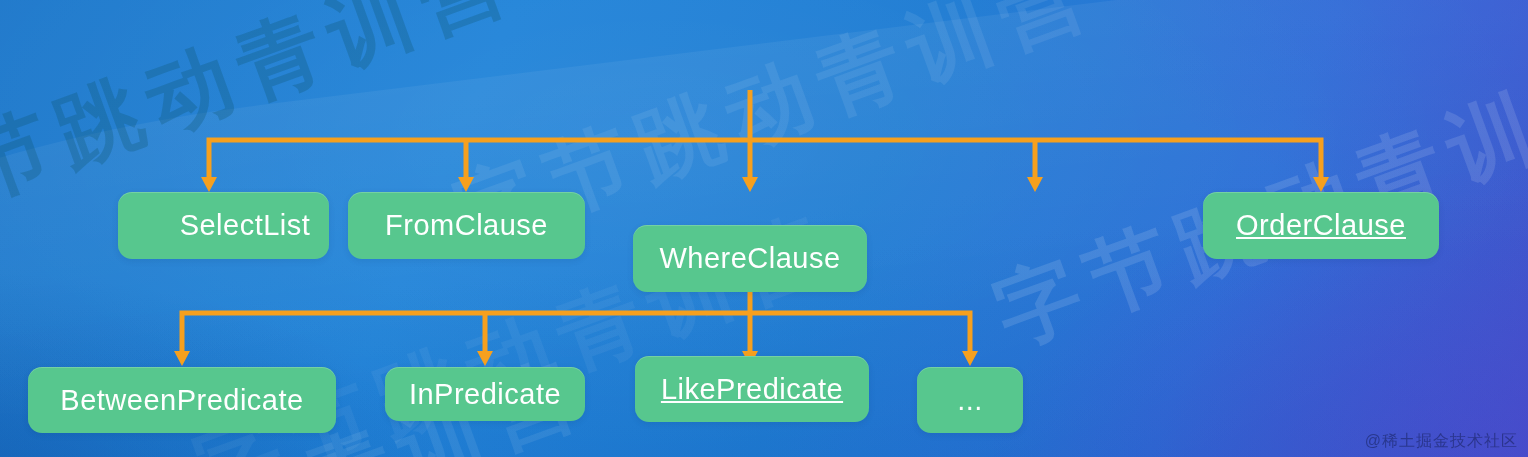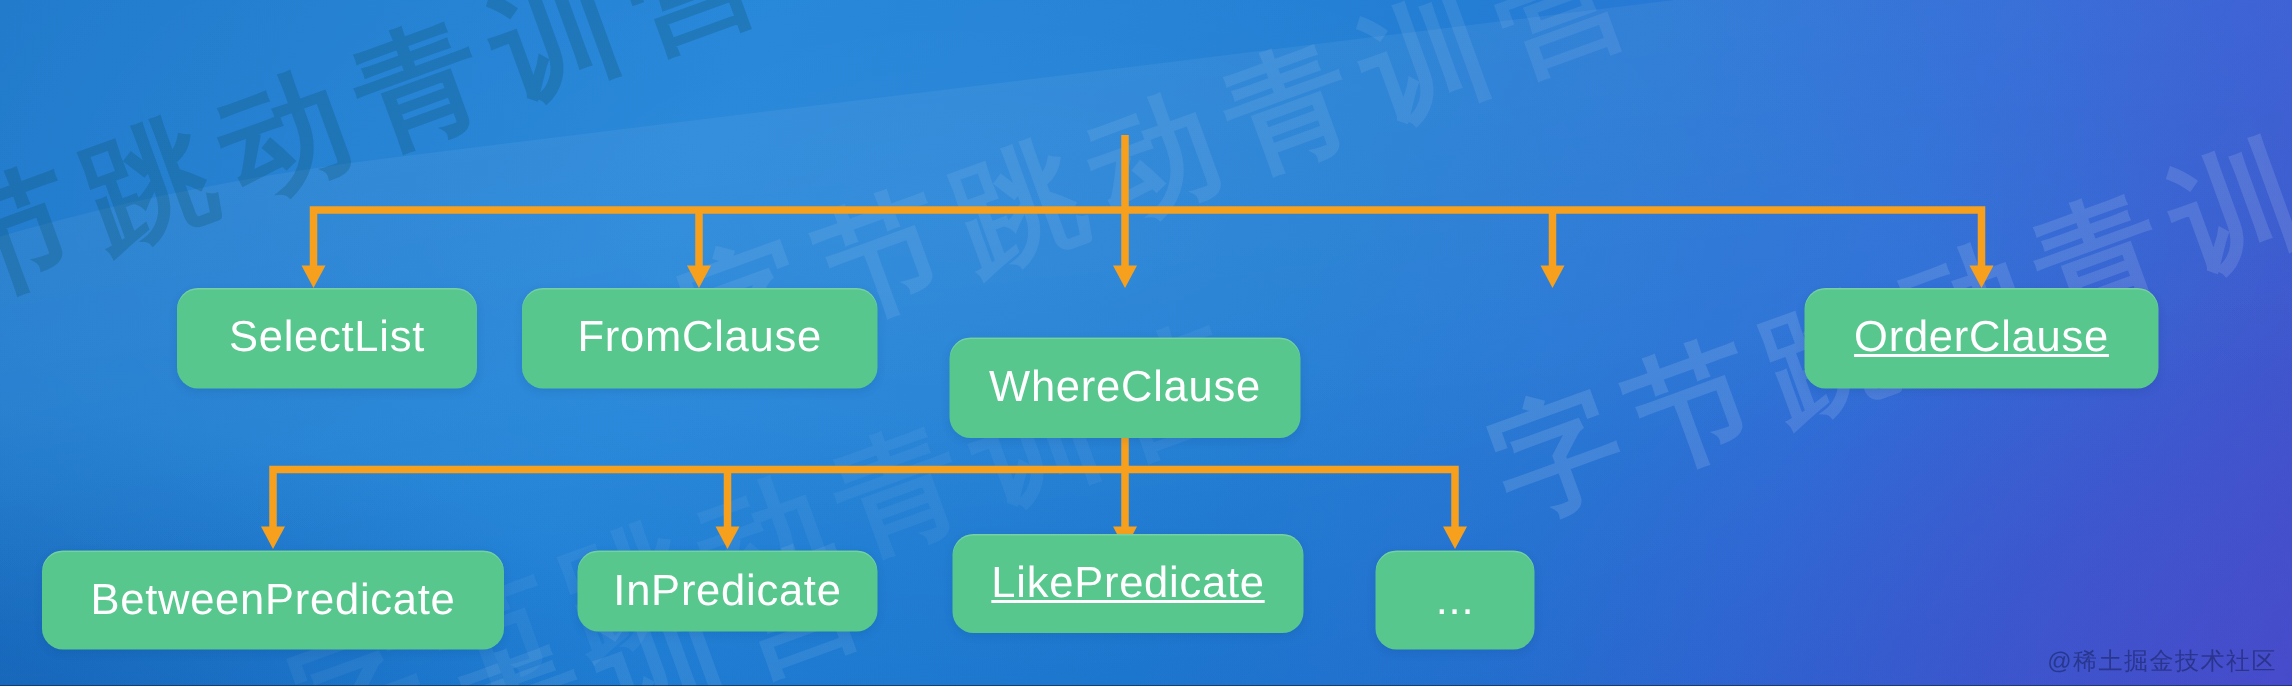--- a/index.html
+++ b/index.html
@@ -61,21 +61,21 @@
     background:var(--node-bg,#57c78e);
     color:var(--node-text,#fff);
     border-radius:14px;
     font-size:29px;
     letter-spacing:0.5px;
     box-shadow:inset 0 1px 0 rgba(255,255,255,0.18), 0 2px 6px rgba(0,40,90,0.10);
   }
   
   #n-selectstmt {left:650px; top:22px; width:200px;height:68px;}
   
-  #n-selectlist {left:118px; top:192px;width:200px;height:67px;}
+  #n-selectlist {left:118px; top:192px;width:168px;height:67px;padding-left:43px;}
   #n-fromclause {left:348px; top:192px;width:237px;height:67px;}
   #n-whereclause{left:633px; top:192px;width:234px;height:67px;margin-top:33px;}
   #n-groupclause{left:918px; top:192px;width:235px;height:67px;}
   #n-orderclause{left:1203px;top:192px;width:236px;height:67px;text-decoration:underline;}
   
   #n-betweenpredicate{left:28px; top:367px;width:308px;height:66px;}
   #n-inpredicate     {left:385px;top:367px;width:200px;height:54px;}
   #n-likepredicate   {left:635px;top:356px;width:234px;height:66px;text-decoration:underline;}
   #n-ellipsis        {left:917px;top:367px;width:106px;height:66px;}
 

